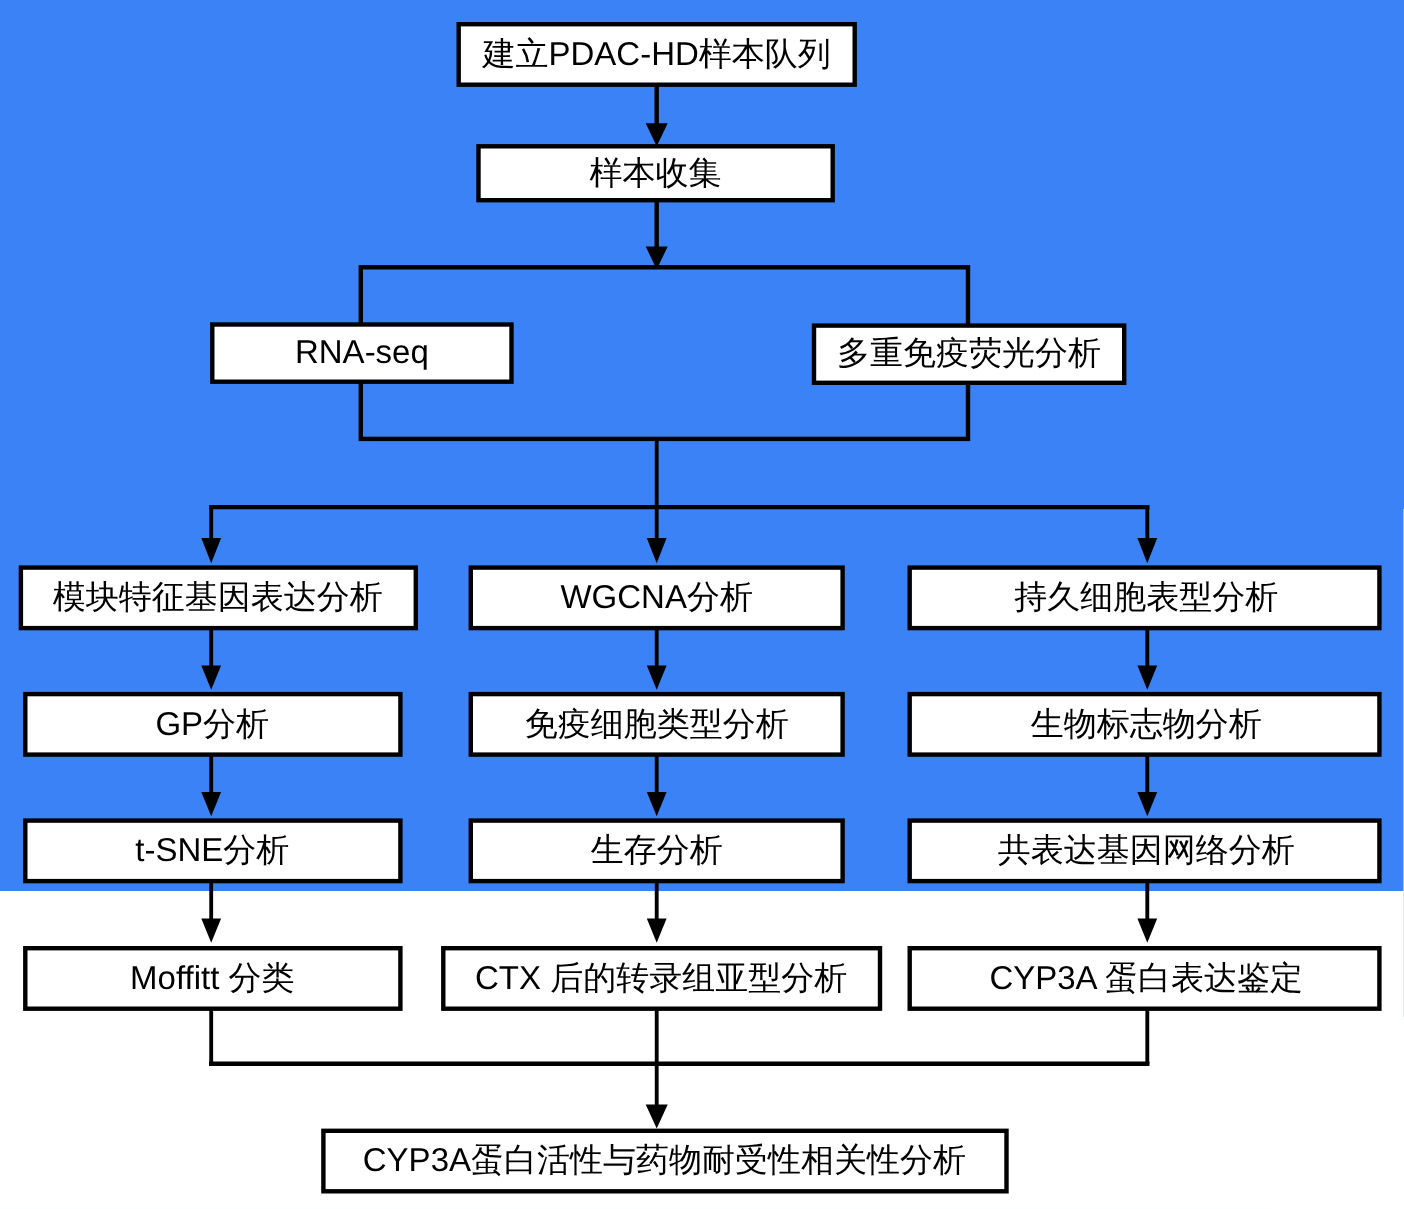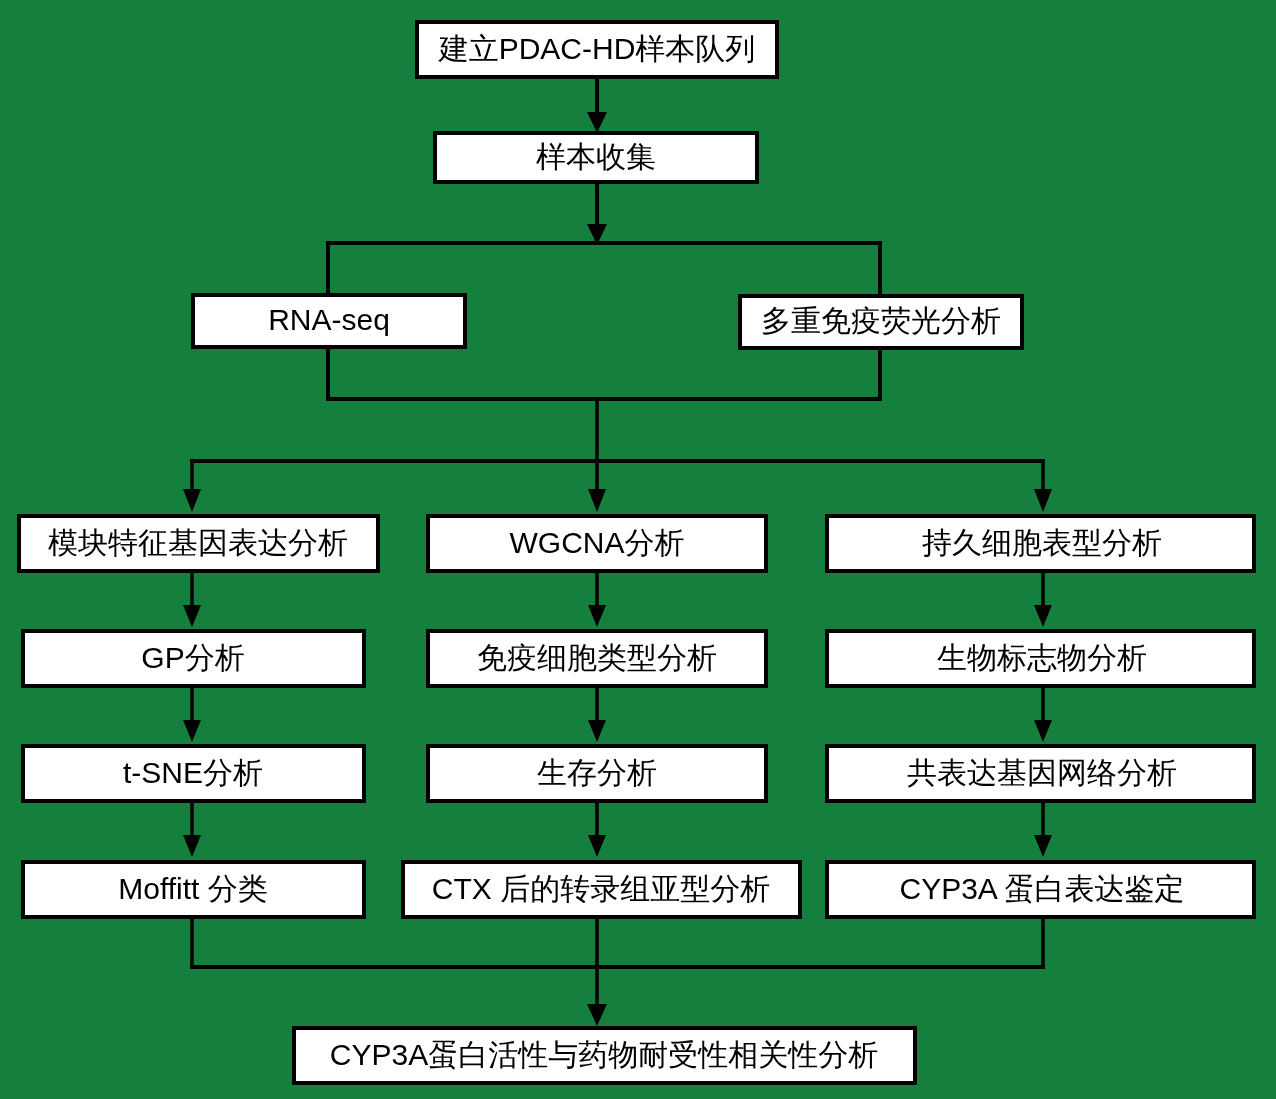--- a/index.html
+++ b/index.html
@@ -9,22 +9,22 @@
   }
   body {
     width: 1276px;
     height: 1099px;
     font-family: "Liberation Sans", "DejaVu Sans", sans-serif;
     overflow: hidden;
   }
   #flowchart-root {
     position: relative;
     width: 1276px;
-    height: 1099px;
-    background: #15803d;
+    height: 810px;
+    background: #3b82f6;
   }
   svg.flow {
     display: block;
     width: 1276px;
     height: 1099px;
   }
   .node-box {
     fill: #ffffff;
     stroke: #000000;
     stroke-width: 4;

